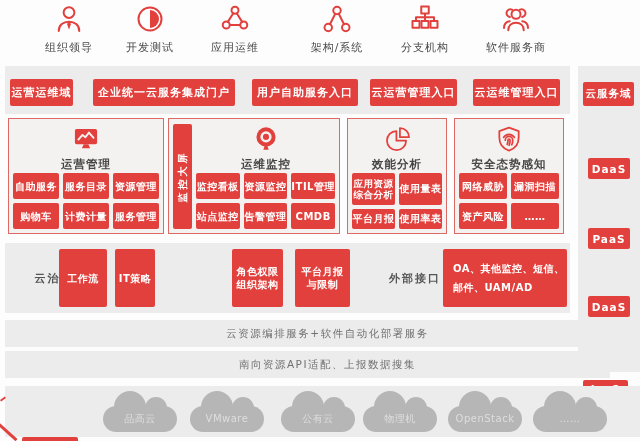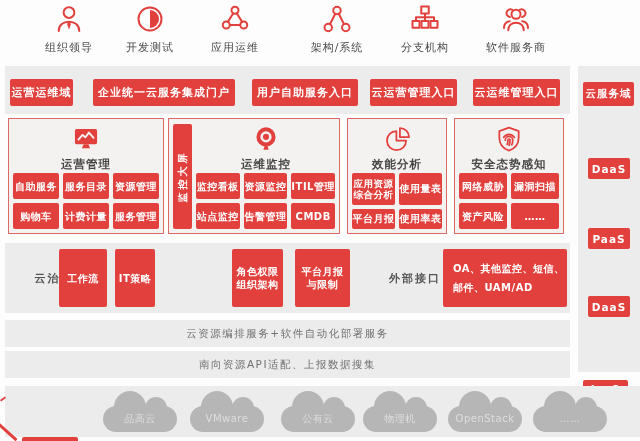--- a/index.html
+++ b/index.html
@@ -45,21 +45,21 @@
   
   .gov-row{position:absolute;left:5px;top:243px;width:565px;height:70px;background:#ececec;}
   .gov-text{position:absolute;top:0;height:100%;display:flex;align-items:center;justify-content:center;
     font-size:11px;font-weight:bold;color:#555;letter-spacing:2px;margin-left:15px;}
   .gov-box{position:absolute;top:6px;height:58px;background:#e2403d;color:#fff;border-radius:2px;
     display:flex;align-items:center;justify-content:center;text-align:center;
     font-size:10px;font-weight:bold;line-height:13px;white-space:pre-line;letter-spacing:0.5px;}
   .oa-box{justify-content:flex-start;text-align:left;padding-left:10px;box-sizing:border-box;line-height:19px;}
   
   .gray-bar{position:absolute;left:5px;width:565px;height:27px;background:#ececec;
-    display:flex;align-items:center;justify-content:center;font-size:10.5px;color:#707070;letter-spacing:1.5px;}
+    display:flex;align-items:center;justify-content:center;font-size:10.5px;color:#707070;letter-spacing:1.5px;padding-left:40px;}
   
   .res-row{position:absolute;left:5px;top:386px;width:635px;height:51px;background:#ececec;}
   .res-row .chip{font-size:10.5px;margin-top:36px;}
   .cloud{position:absolute;top:20px;width:74px;height:26px;background:#b6b6b6;border-radius:13px;}
   .cloud::before{content:"";position:absolute;width:32px;height:32px;border-radius:50%;background:#b6b6b6;top:-15px;left:11px;}
   .cloud::after{content:"";position:absolute;width:22px;height:22px;border-radius:50%;background:#b6b6b6;top:-9px;right:10px;}
   .cloud span{position:relative;z-index:1;display:block;text-align:center;line-height:25px;font-size:10px;color:#dedede;letter-spacing:0.5px;}
   
   .corner-mark{position:absolute;left:-6px;top:430px;width:26px;height:2.5px;background:#e2403d;transform:rotate(42deg);}
   .edge-tick{position:absolute;left:0;top:398px;width:6px;height:2px;background:#e2403d;transform:rotate(-35deg);}

